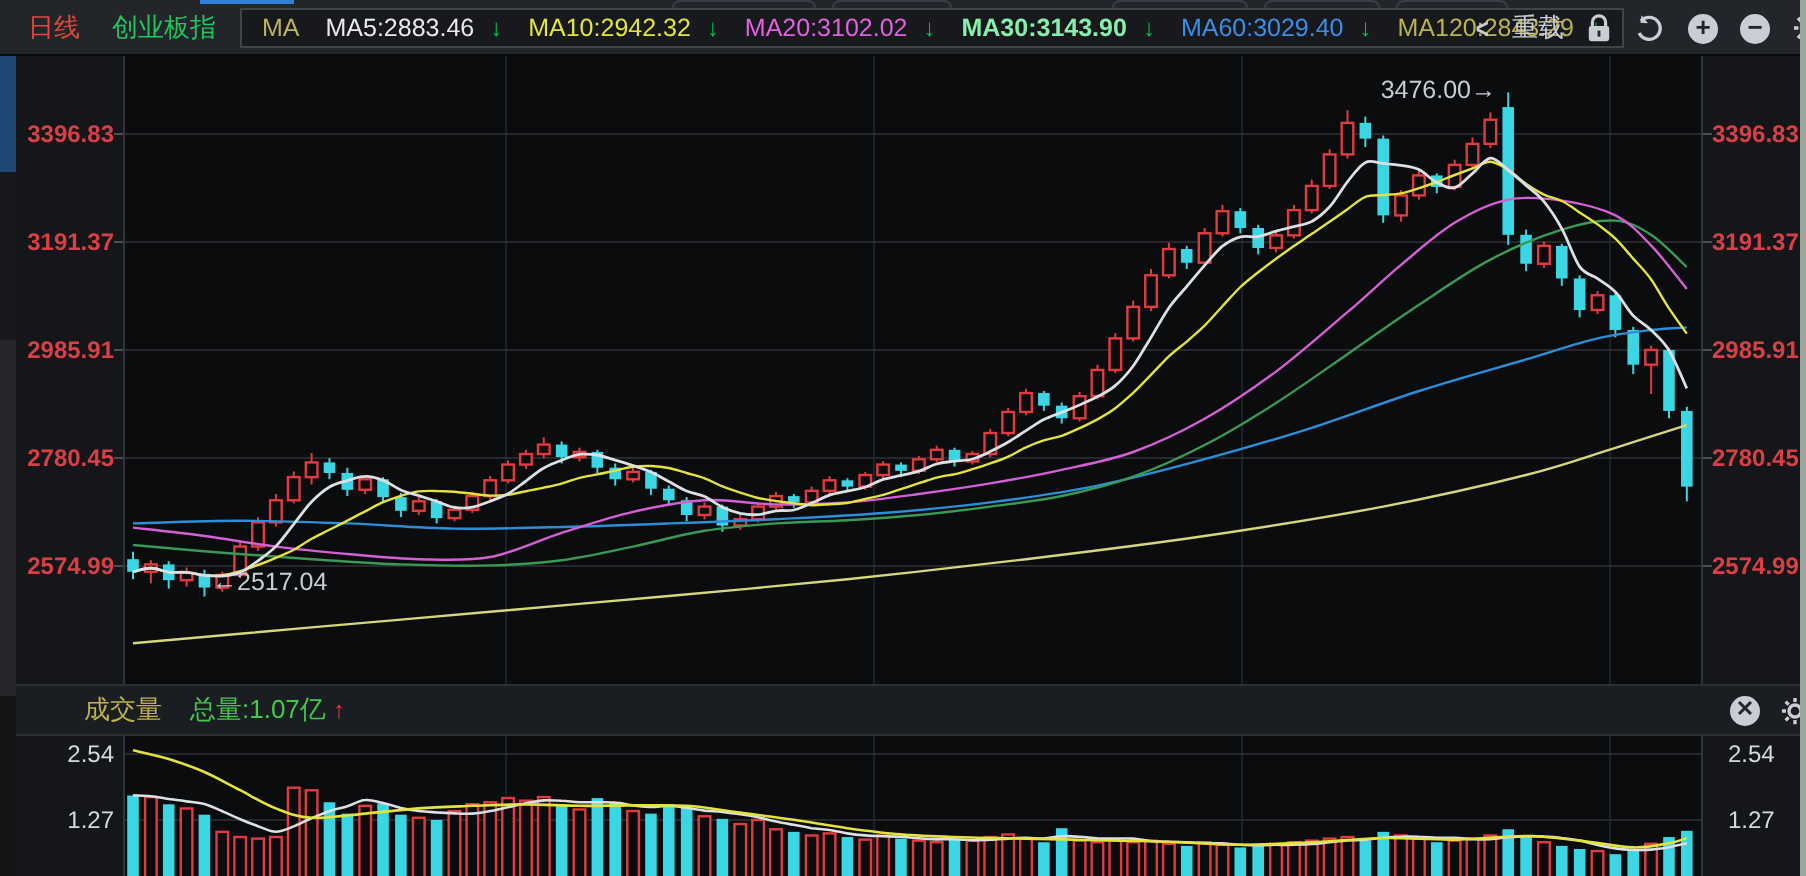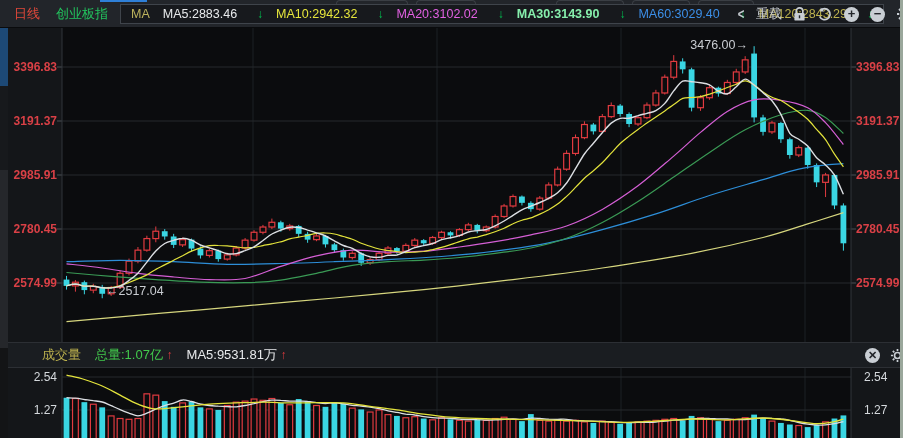--- a/index.html
+++ b/index.html
@@ -8,21 +8,21 @@
   
   .toolbar{position:absolute;left:0;top:0;width:903px;height:28px;background:#22252a;
            border-bottom:1px solid #0a0b0d;display:flex;align-items:center;font-size:13px;box-sizing:border-box;}
   .tab-indicator{position:absolute;left:100px;top:0;width:47px;height:2px;background:#2f80d8;}
   .ghost-tab{position:absolute;top:0;height:4px;border:1px solid #3a3e44;border-bottom:none;
              border-radius:4px 4px 0 0;box-sizing:border-box;}
   .period{color:#e1483a;margin-left:14px;}
   .symbol{color:#22c55e;margin-left:16px;}
   .ma-box{margin-left:12px;height:20px;border:1px solid #3f444b;background:#17191d;display:flex;
           align-items:center;padding:0 10px;gap:13px;font-size:12.5px;box-sizing:border-box;}
-  .ma-item{white-space:nowrap;display:flex;align-items:center;gap:20px;}
+  .ma-item{white-space:nowrap;display:flex;align-items:center;gap:8px;}
   .arrow{font-size:12px;}
   .tb-icons{position:absolute;right:0;top:0;height:28px;display:flex;align-items:center;gap:11px;}
   .collapse{color:#c9ced4;font-size:14px;font-weight:bold;transform:scaleX(.8);}
   .reload{color:#c9ced4;font-size:13px;}
   .circle-icon{width:15px;height:15px;border-radius:50%;background:#c9ced4;color:#22252a;
                display:flex;align-items:center;justify-content:center;font-size:13px;font-weight:bold;line-height:0;}
   .svg-icon{display:flex;align-items:center;}
   
   .pane{position:absolute;left:0;}
   .axis-label{position:absolute;font-size:12px;font-weight:bold;color:#d94046;line-height:16px;}
@@ -343,24 +343,20 @@
 
   <div class="anno" style="left:640px;top:38px;width:108px;text-align:right;">3476.00→</div>
   <div class="anno" style="left:106px;top:284px;">←2517.04</div>
 
   <div class="vol-header">
     <span class="vh-title" style="color: rgb(189, 178, 78);">成交量</span>
     <span class="vh-item">
       <span style="color: rgb(66, 201, 76);">总量:1.07亿</span>
       <span class="arrow" style="color: rgb(226, 60, 63);">↑</span>
     </span>
-    <span class="vh-item">
-      <span style="color: rgb(232, 234, 236);">MA5:9531.81万</span>
-      <span class="arrow" style="color: rgb(226, 60, 63);">↑</span>
-    </span>
     <span class="vh-icons">
       <span class="circle-icon" style="font-size:11px;">✕</span>
       <span class="svg-icon" style="margin-right:-8px;">
         <svg width="15" height="15" viewBox="0 0 16 16">
             <g stroke="#c9ced4" stroke-width="1.8">
               <circle cx="8" cy="8" r="3.2" fill="none"></circle>
               <path d="M8 1v2.2M8 12.8V15M1 8h2.2M12.8 8H15M3 3l1.6 1.6M11.4 11.4 13 13M13 3l-1.6 1.6M4.6 11.4 3 13"></path>
             </g>
           </svg>
       </span>

